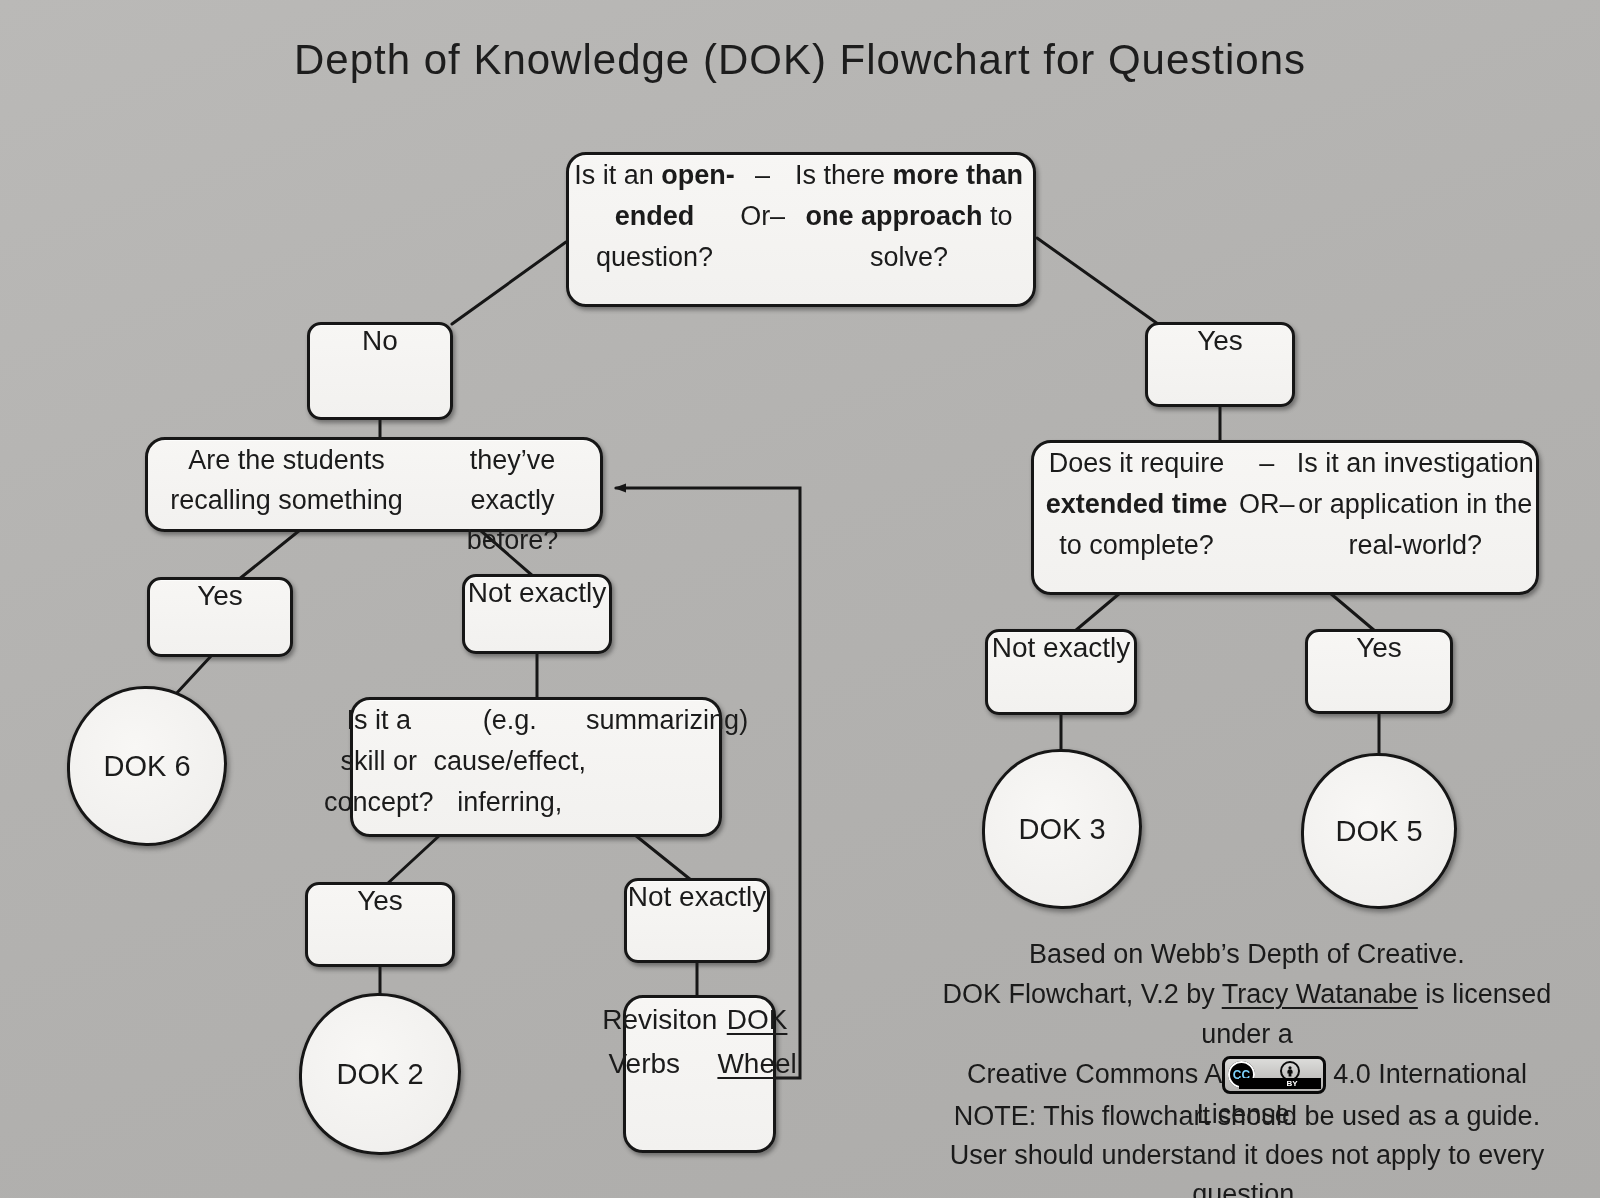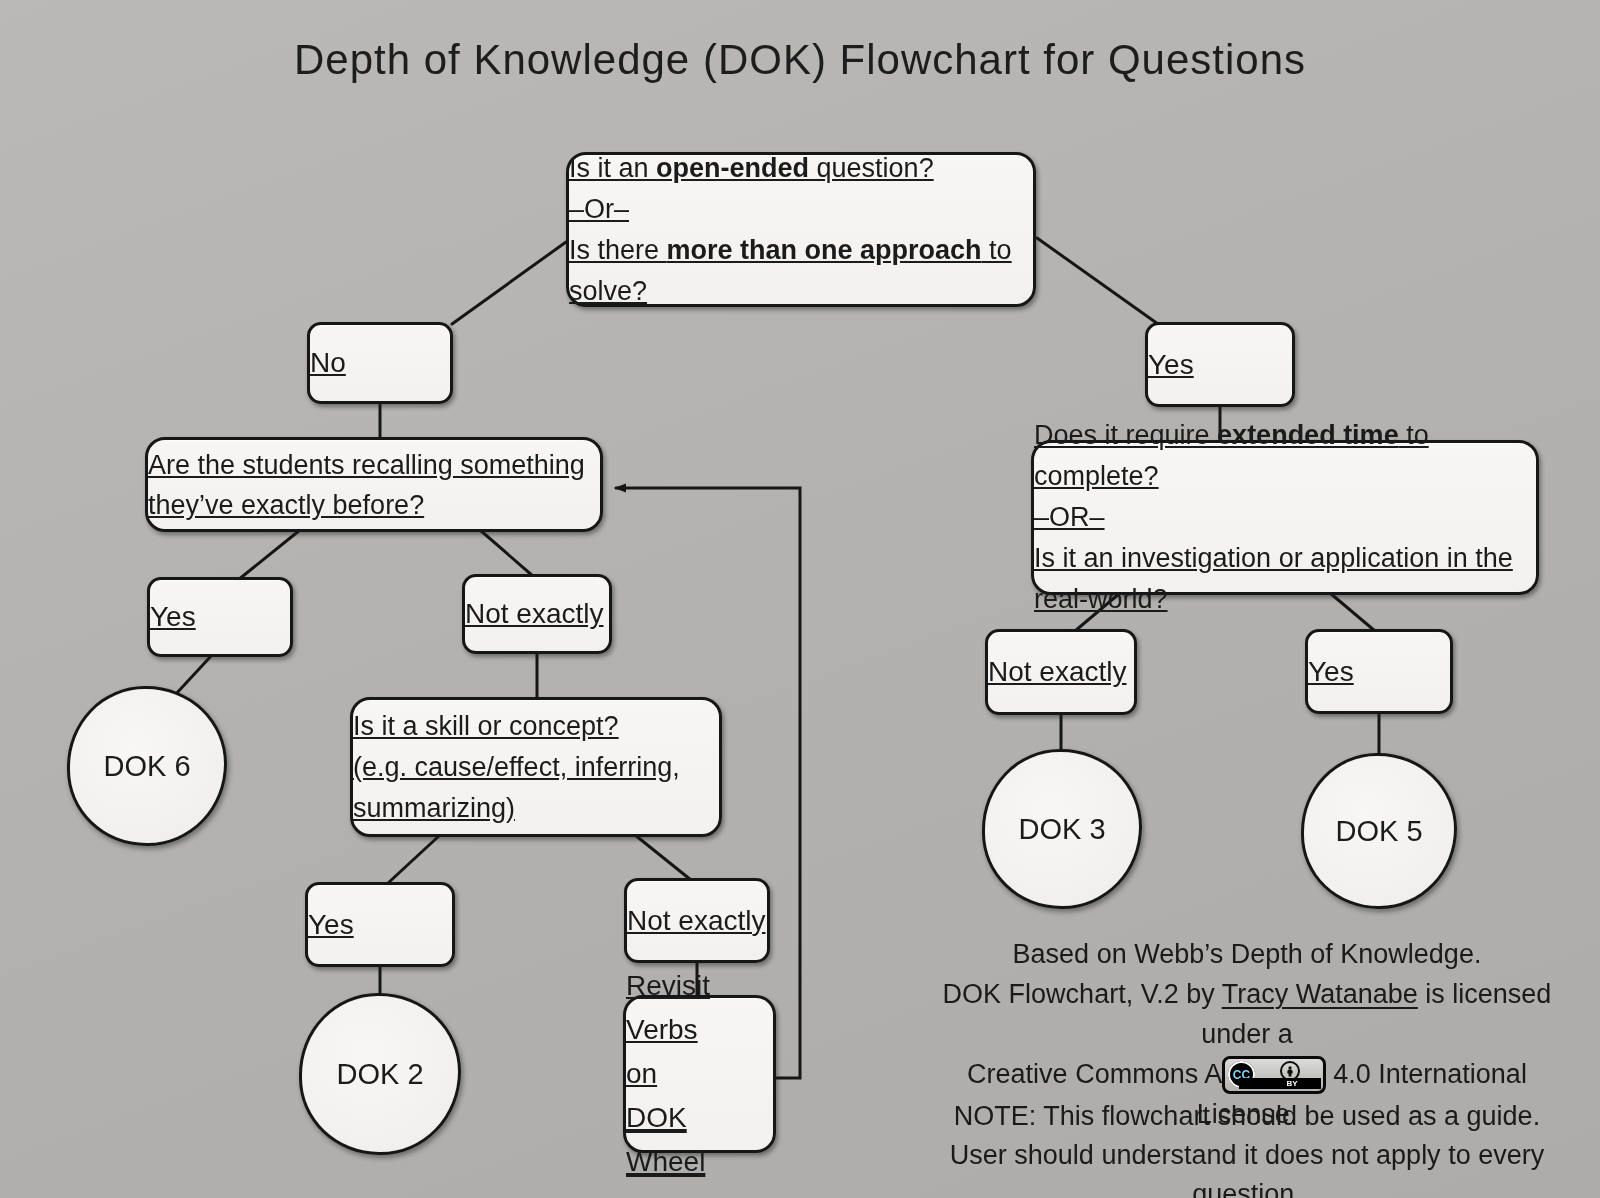--- a/index.html
+++ b/index.html
@@ -19,24 +19,23 @@
     text-align:center;
     font-size:42px;font-weight:300;letter-spacing:1px;
     color:#1d1d1d;
   }
   .node{
     position:absolute;
     background:linear-gradient(180deg,#f7f6f4 0%,#f2f1ef 100%);
     border:3px solid #161616;
     box-shadow:2px 3px 4px rgba(30,30,30,.45), inset 0 1px 0 rgba(255,255,255,.65);
     box-sizing:border-box;
-    display:flex;flex-direction:column;justify-content:center;
-    text-align:left;
+    display:flex;flex-direction:row;justify-content:center;
+    text-align:center;
     color:#1b1b1b;
-    text-decoration:underline;
   }
   .qbox{border-radius:20px;font-size:27px;line-height:41px;}
   .dbox{border-radius:14px;font-size:28px;}
   .circle{
     position:absolute;
     background:radial-gradient(circle at 42% 38%,#f8f7f5 0%,#f1f0ee 70%,#ebeae8 100%);
     border:3px solid #161616;
     border-radius:49% 51% 50% 50% / 51% 49% 52% 48%;
     box-shadow:2px 3px 5px rgba(30,30,30,.45);
     box-sizing:border-box;
@@ -112,21 +111,21 @@
       <polyline points="774,1078 800,1078 800,488 616,488" marker-end="url(#arrow)"></polyline>
     </g>
   </svg>
 
   <div class="node qbox" style="left:566px;top:152px;width:470px;height:155px;">
     <div><span>Is it an </span><span class="b">open-ended</span><span> question?</span></div>
     <div><span>–Or–</span></div>
     <div><span>Is there </span><span class="b">more than one approach</span><span> to solve?</span></div>
   </div>
 
-  <div class="node dbox" style="left:307px;top:322px;width:146px;height:82px;">
+  <div class="node dbox" style="left:307px;top:322px;width:146px;height:98px;">
     <span>No</span>
   </div>
 
   <div class="node dbox" style="left:1145px;top:322px;width:150px;height:85px;">
     <span>Yes</span>
   </div>
 
   <div class="node qbox" style="left:145px;top:437px;width:458px;height:95px;line-height:40px;">
     <div><span>Are the students recalling something</span></div>
     <div><span>they’ve exactly before?</span></div>
@@ -184,21 +183,21 @@
 
   <div class="circle" style="left:982px;top:749px;width:160px;height:160px;">
     <span>DOK 3</span>
   </div>
 
   <div class="circle" style="left:1301px;top:753px;width:156px;height:156px;">
     <span>DOK 5</span>
   </div>
 
   <div class="footer-attr">
-    <div><span>Based on Webb’s Depth of Knowledge.</span></div>
+    <div><span>Based on Webb’s Depth of Creative.</span></div>
     <div><span>DOK Flowchart, V.2 by </span><span class="ul">Tracy Watanabe</span><span> is licensed under a</span></div>
     <div><span>Creative Commons Attribution 4.0 International License.</span></div>
   </div>
 
   <div class="cc-badge">
     <div class="cc-logo">CC</div>
     <div class="cc-person">
       <svg width="12" height="12" viewBox="0 0 24 24" fill="#0c0c0c" xmlns="http://www.w3.org/2000/svg">
         <circle cx="12" cy="5.5" r="3.2"></circle>
         <path d="M6.8 12.5 a5.2 4 0 0 1 10.4 0 v4.5 h-2.4 v6 h-5.6 v-6 h-2.4 z"></path>

